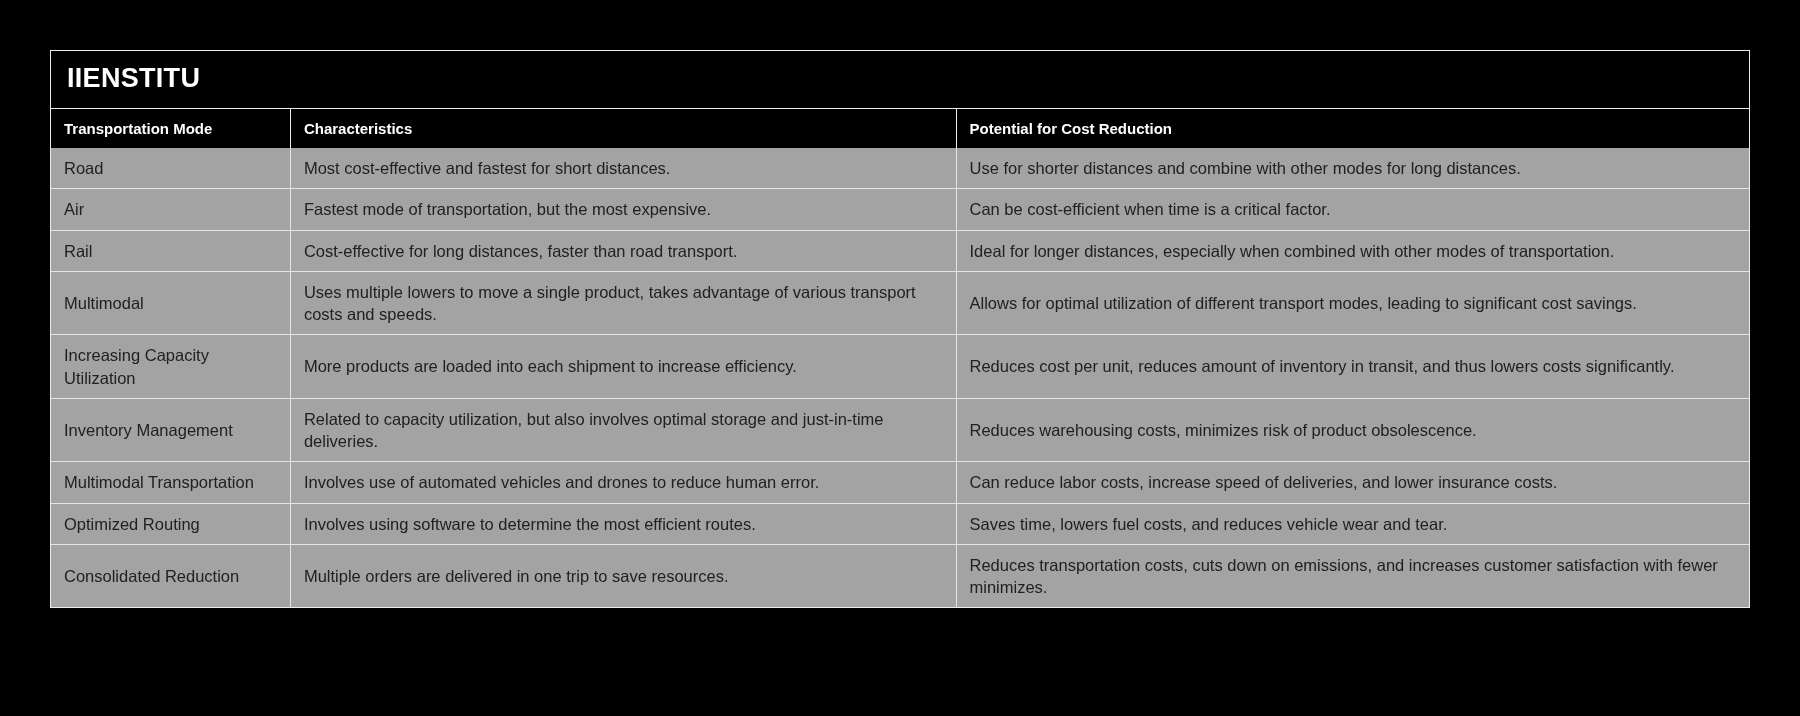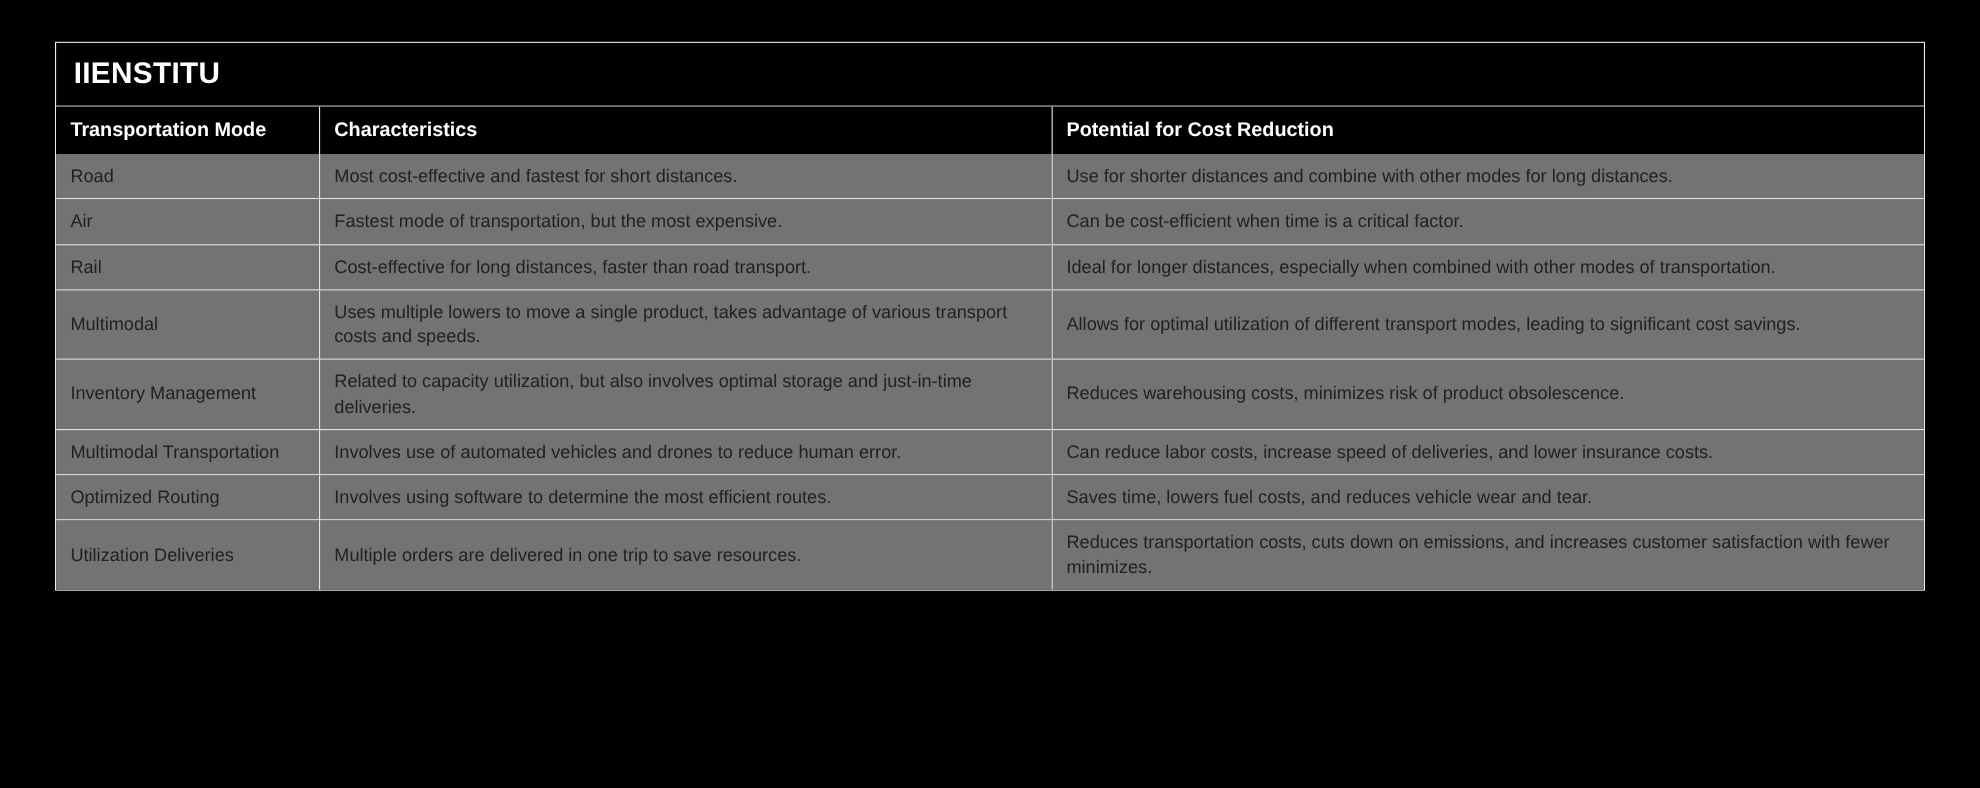--- a/index.html
+++ b/index.html
@@ -10,21 +10,21 @@
       width: 1800px;
       height: 716px;
       background: #000000;
       font-family: "Liberation Sans", sans-serif;
       position: relative;
       overflow: hidden;
     }
     .card {
       position: absolute;
       left: 50px;
-      top: 38px;
+      top: 50px;
       width: 1698px;
       background: #000000;
       border: 1px solid #ededed;
       box-sizing: content-box;
     }
     .card-title {
       color: #ffffff;
       font-size: 27px;
       font-weight: bold;
       padding: 12px 16px 14px 16px;
@@ -33,31 +33,31 @@
     }
     table.data-table {
       width: 100%;
       border-collapse: collapse;
       table-layout: fixed;
     }
     .data-table th {
       background: #000000;
       color: #ffffff;
       text-align: left;
-      font-size: 18px;
+      font-size: 15px;
       font-weight: bold;
       padding: 11px 13px;
       border-right: 1px solid #ededed;
       vertical-align: middle;
     }
     .data-table th:last-child {
       border-right: none;
     }
     .data-table td {
-      background: #737373;
+      background: #a3a3a3;
       color: #212121;
       font-size: 16.5px;
       line-height: 1.35;
       padding: 9px 13px;
       border-right: 1px solid #e4e4e4;
       border-top: 1px solid #e4e4e4;
       vertical-align: middle;
       word-wrap: break-word;
     }
     .data-table td:last-child {
@@ -104,39 +104,44 @@
     <td>Ideal for longer distances, especially when combined with other modes of transportation.</td>
   </tr>
 
 
   <tr>
     <td>Multimodal</td>
     <td>Uses multiple lowers to move a single product, takes advantage of various transport costs and speeds.</td>
     <td>Allows for optimal utilization of different transport modes, leading to significant cost savings.</td>
   </tr>
 
+  <tr>
+    <td>Increasing Capacity Utilization</td>
+    <td>More products are loaded into each shipment to increase efficiency.</td>
+    <td>Reduces cost per unit, reduces amount of inventory in transit, and thus lowers costs significantly.</td>
+  </tr>
 
   <tr>
     <td>Inventory Management</td>
     <td>Related to capacity utilization, but also involves optimal storage and just-in-time deliveries.</td>
     <td>Reduces warehousing costs, minimizes risk of product obsolescence.</td>
   </tr>
 
   <tr>
     <td>Multimodal Transportation</td>
     <td>Involves use of automated vehicles and drones to reduce human error.</td>
     <td>Can reduce labor costs, increase speed of deliveries, and lower insurance costs.</td>
   </tr>
 
   <tr>
     <td>Optimized Routing</td>
     <td>Involves using software to determine the most efficient routes.</td>
     <td>Saves time, lowers fuel costs, and reduces vehicle wear and tear.</td>
   </tr>
 
   <tr>
-    <td>Utilization Deliveries</td>
+    <td>Consolidated Reduction</td>
     <td>Multiple orders are delivered in one trip to save resources.</td>
     <td>Reduces transportation costs, cuts down on emissions, and increases customer satisfaction with fewer minimizes.</td>
   </tr>
 </tbody>
   </table>
 </div>
 
 </body></html>

